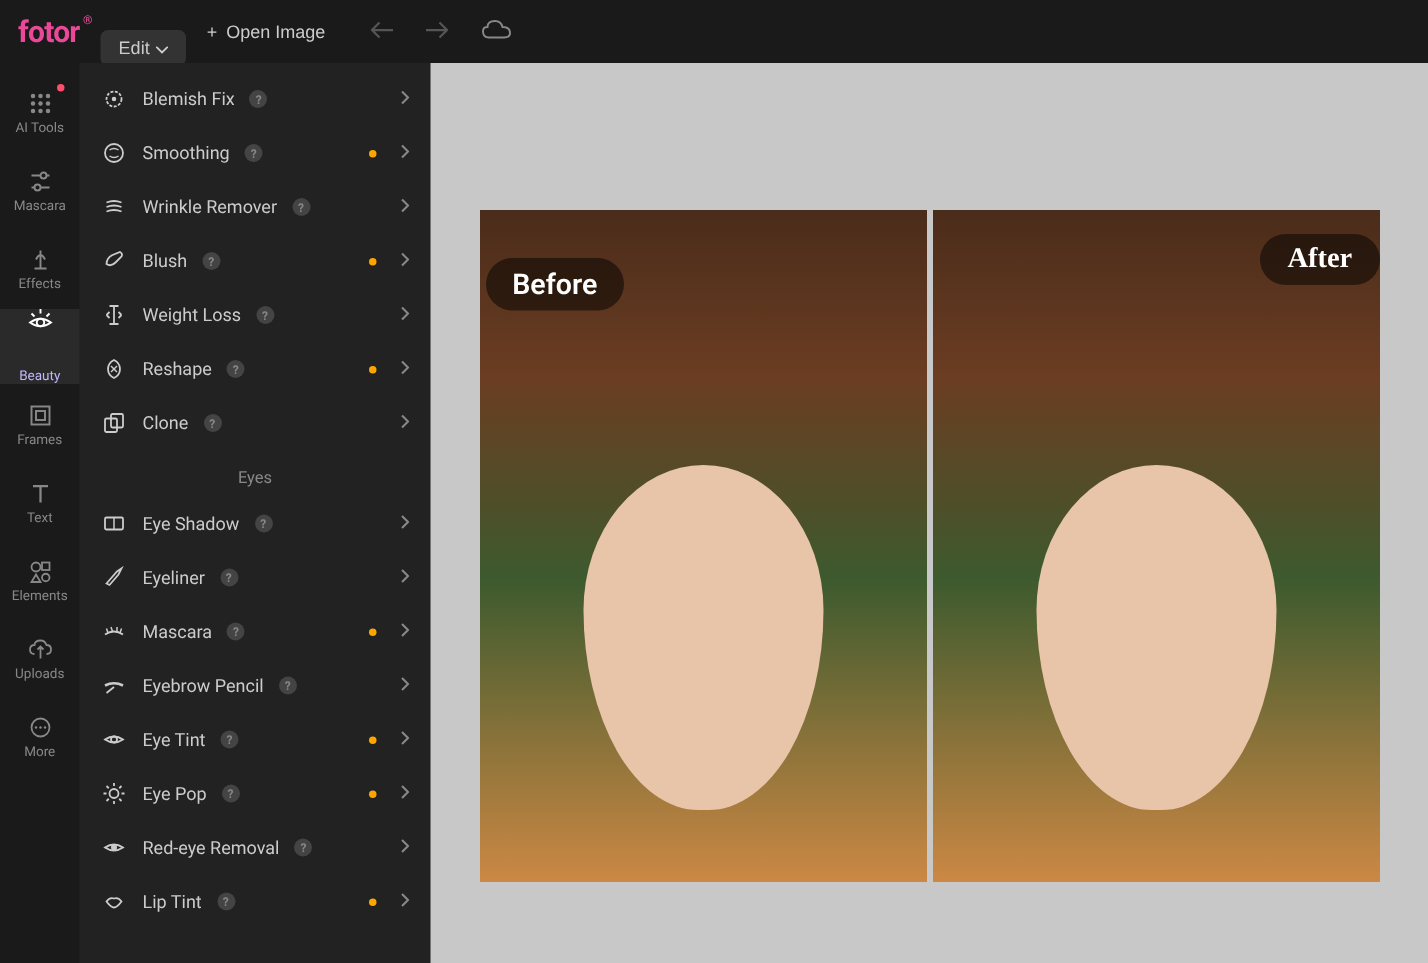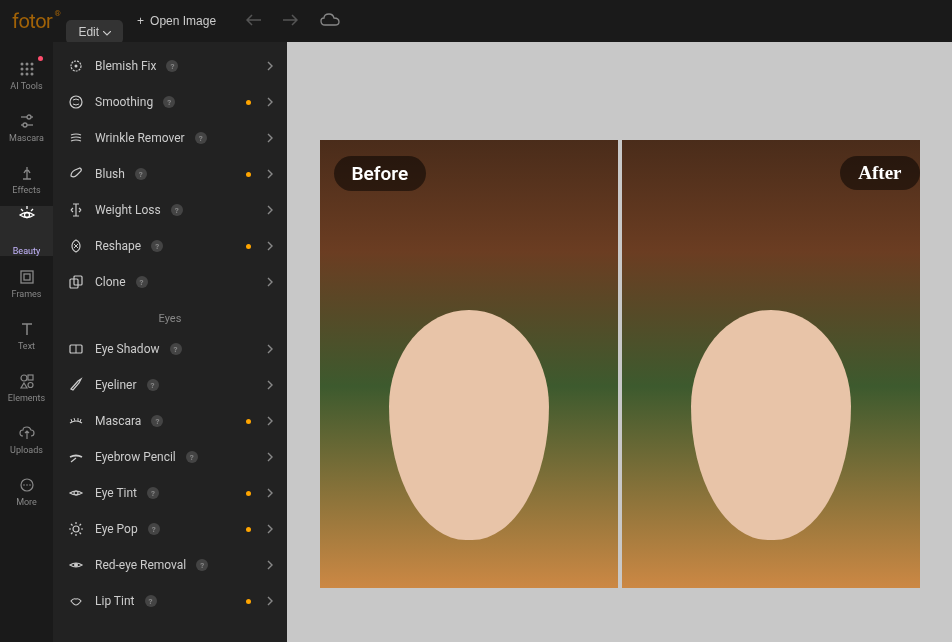--- a/index.html
+++ b/index.html
@@ -15,23 +15,23 @@
     }
     .topbar {
       height: 42px;
       display: flex;
       align-items: center;
       padding: 0 12px;
       gap: 14px;
       background: #1a1a1a;
     }
     .logo {
-      color: #a16207;
+      color: #ec4899;
       font-size: 20px;
-      font-weight: 400;
+      font-weight: 700;
       letter-spacing: -0.5px;
       position: relative;
       text-align: right;
     }
     .logo::after {
       content: '®';
       font-size: 8px;
       position: absolute;
       top: 0;
       right: -8px;
@@ -204,21 +204,21 @@
     .image-label {
       position: absolute;
       top: 16px;
       background: rgba(0,0,0,0.5);
       color: #fff;
       font-size: 19px;
       font-weight: 600;
       padding: 6px 18px;
       border-radius: 20px;
     }
-    .image-label.left { left: 14px; }
+    .image-label.left { left: 4px; margin-top: 16px; }
     .image-label.right { right: 0; font-family: Liberation Serif, serif; }
     .face-shape {
       position: absolute;
       left: 50%;
       top: 38%;
       transform: translateX(-50%);
       width: 160px;
       height: 230px;
       background: #e8c4a8;
       border-radius: 50% 50% 48% 48% / 42% 42% 58% 58%;

